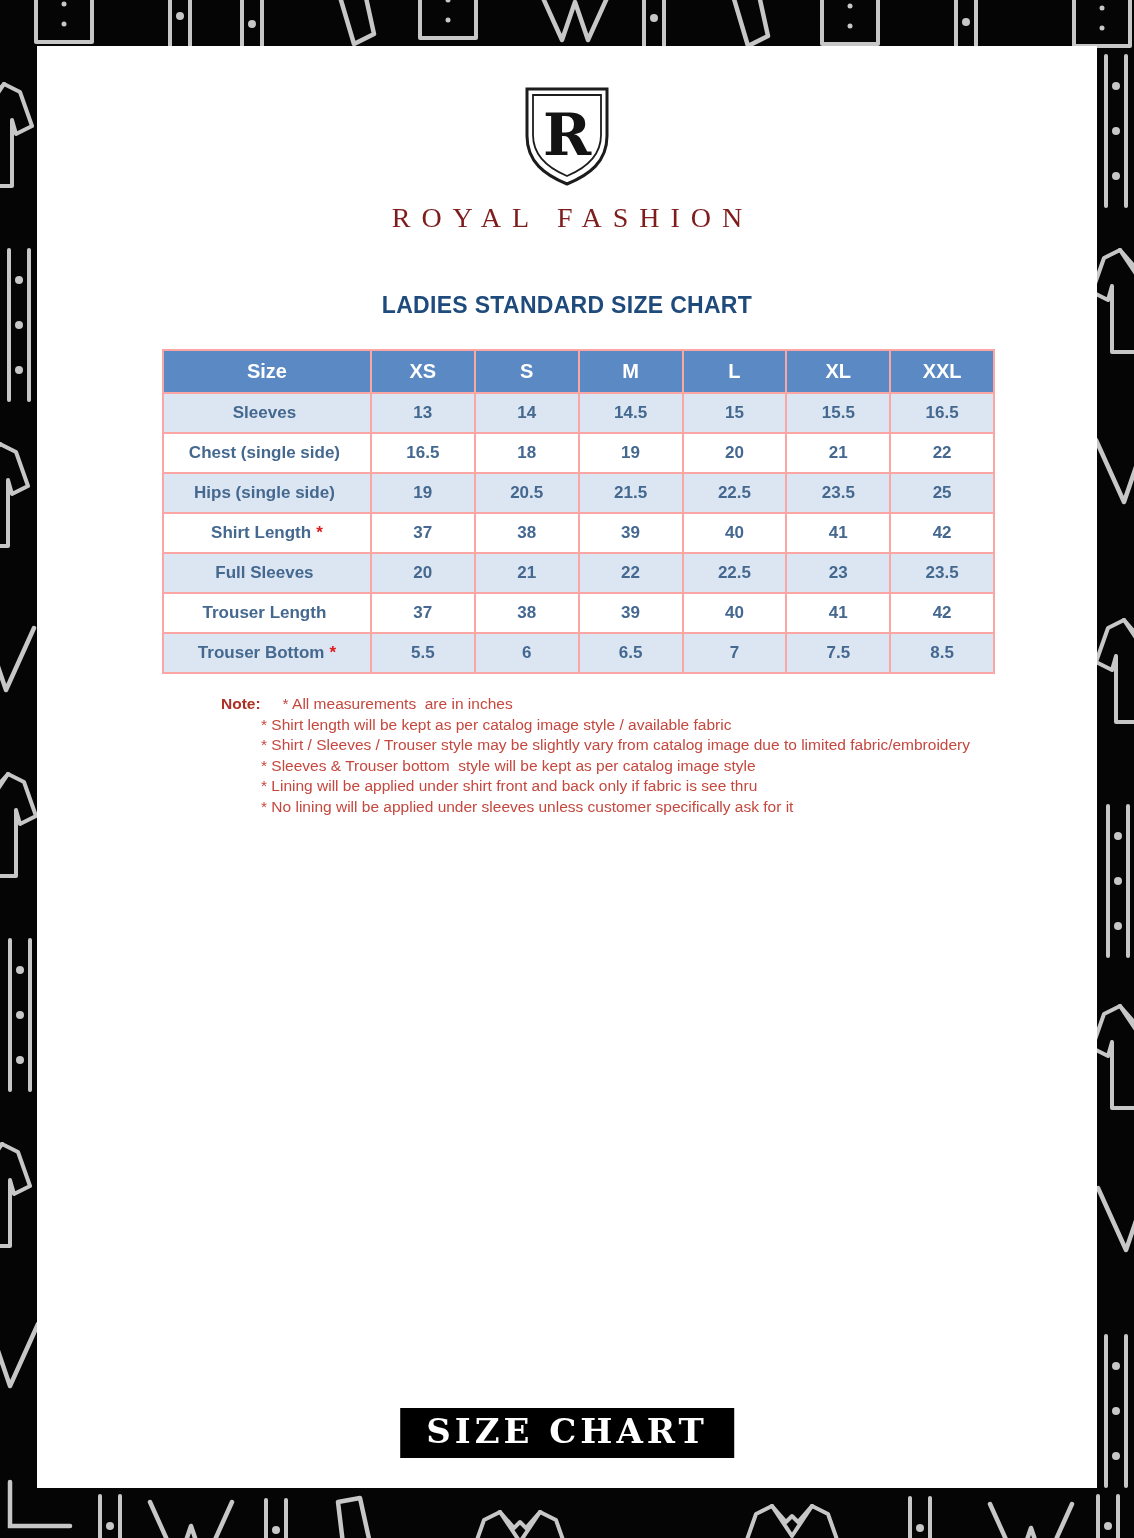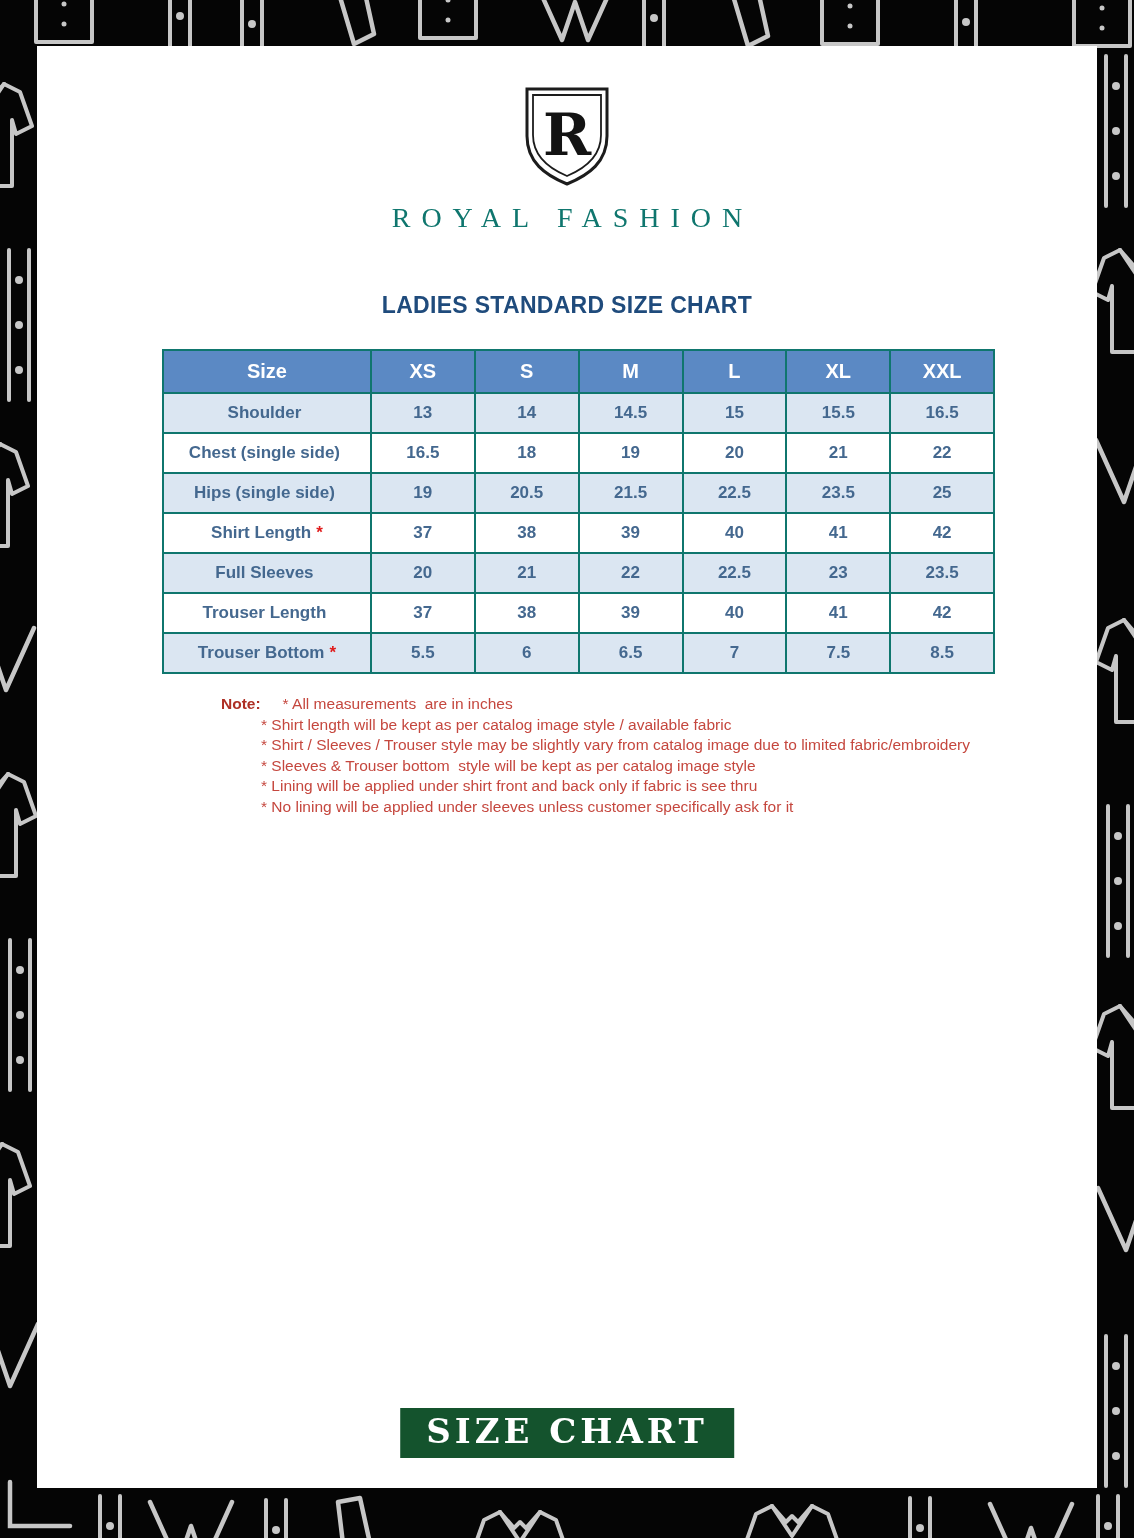--- a/index.html
+++ b/index.html
@@ -10,49 +10,49 @@
   .border-art{position:absolute;left:0;top:0;width:1134px;height:1538px;display:block;}
   .sheet{
     position:absolute;left:37px;top:46px;width:1060px;height:1442px;
     background:#ffffff;
   }
   .logo{padding-top:38px;text-align:center;}
   .shield{display:block;margin:0 auto;}
   .brand-name{
     margin-top:14px;
     font-family:"Liberation Serif",serif;
-    font-size:28px;color:#0f766e;letter-spacing:11px;text-indent:11px;
+    font-size:28px;color:#7f1d1d;letter-spacing:11px;text-indent:11px;
   }
   .title{
     margin:58px 0 0 0;text-align:center;
     font-size:23px;font-weight:bold;color:#1F4B7C;letter-spacing:0.3px;
   }
   table.size-table{
     margin:30px 0 0 125px;width:833px;table-layout:fixed;
-    border-collapse:separate;border-spacing:2px;background:#0f766e;
+    border-collapse:separate;border-spacing:2px;background:#fca5a5;
   }
   table.size-table th{
     background:#5B89C4;color:#ffffff;font-size:20px;font-weight:bold;
     height:39px;text-align:center;vertical-align:middle;
   }
   table.size-table td{
     height:36px;text-align:center;vertical-align:middle;
     color:#44688F;font-weight:bold;font-size:17px;
   }
   table.size-table tbody tr:nth-child(odd) td{background:#DBE6F2;}
   table.size-table tbody tr:nth-child(even) td{background:#ffffff;}
   td.label-cell{font-size:19px;}
   .star{color:#E01B1B;margin-left:5px;font-weight:bold;}
   .notes{margin:20px 0 0 184px;color:#C5473E;font-size:15.5px;line-height:20.5px;}
   .note-line{white-space:pre-wrap;}
   .note-line.cont{padding-left:40px;}
   .note-label{font-weight:bold;color:#AE2F24;margin-right:22px;}
   .banner{
     position:absolute;left:50%;bottom:30px;transform:translateX(-50%);
-    background:#14532d;color:#ffffff;
+    background:#000000;color:#ffffff;
     font-family:"DejaVu Serif",serif;font-weight:bold;
     font-size:34px;letter-spacing:4px;
     padding:3px 26px 7px 26px;white-space:nowrap;
   }
 </style>
 </head>
 <body>
 
 <div class="canvas">
 
@@ -157,21 +157,21 @@
           <th>XS</th>
           <th>S</th>
           <th>M</th>
           <th>L</th>
           <th>XL</th>
           <th>XXL</th>
         </tr>
       </thead>
       <tbody>
         <tr>
-          <td class="label-cell"><span>Shoulder</span><span class="star"></span></td>
+          <td class="label-cell"><span>Sleeves</span><span class="star"></span></td>
           <td>13</td>
           <td>14</td>
           <td>14.5</td>
           <td>15</td>
           <td>15.5</td>
           <td>16.5</td>
         </tr>
         <tr>
           <td class="label-cell"><span>Chest (single side)</span><span class="star"></span></td>
           <td>16.5</td>

